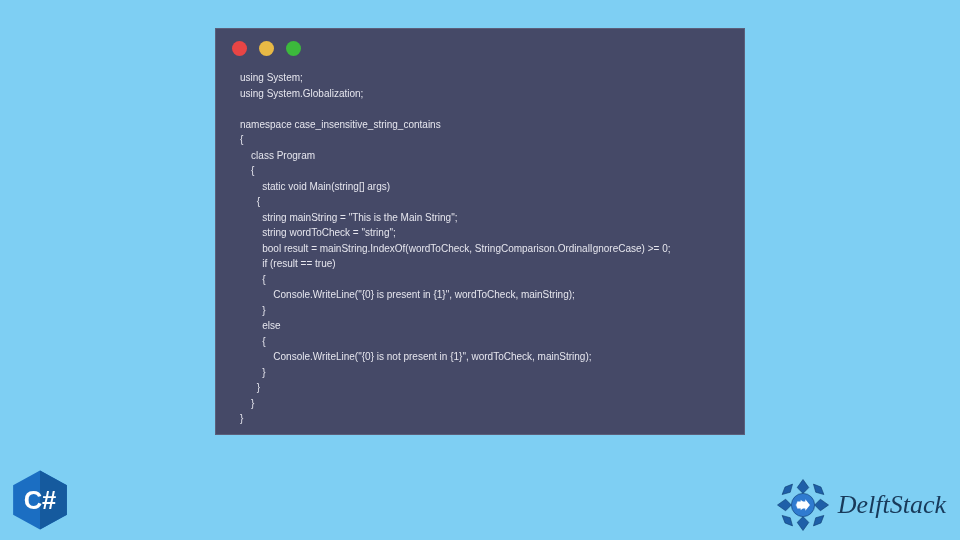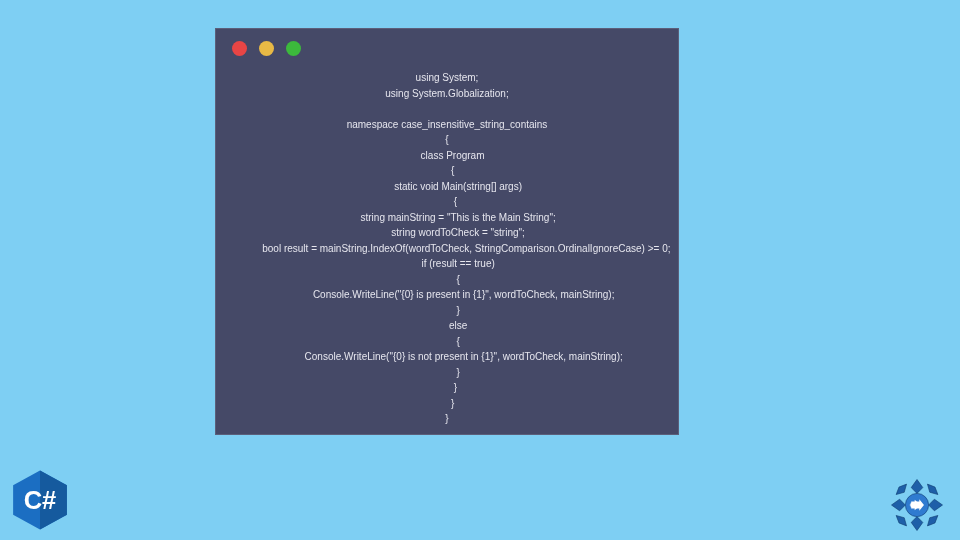--- a/index.html
+++ b/index.html
@@ -8,25 +8,24 @@
     height: 540px;
     background: #7ecff3;
     position: relative;
     font-family: Arial, Helvetica, sans-serif;
     overflow: hidden;
   }
   .code-window {
     position: absolute;
     left: 215px;
     top: 28px;
-    width: 464px;
+    width: 530px;
     height: 407px;
     background: #454967;
     border: 1px solid #5b5f7a;
-    text-align: center;
   }
   .traffic {
     display: flex;
     gap: 12px;
     padding: 12px 16px 8px 16px;
   }
   .dot {
     width: 15px; height: 15px; border-radius: 50%;
   }
   .red { background: #e84545; }
@@ -122,13 +121,14 @@
         <path d="M31,31 L18,36 L22,22 L36,18 Z"></path>
       </g>
       <circle r="20" fill="#2f7bd0" stroke="#0d3a6b" stroke-width="1"></circle>
       <polygon points="-10,-6 4,-6 4,-10 12,0 4,10 4,6 -10,6" fill="#ffffff"></polygon>
       <polygon points="10,-6 -4,-6 -4,-10 -12,0 -4,10 -4,6 10,6" fill="#ffffff" opacity="0"></polygon>
       <path d="M-11,-4 L-4,-4 L-4,-9 L6,0 L-4,9 L-4,4 L-11,4 Z" fill="#ffffff"></path>
       <path d="M11,4 L4,4 L4,9 L-6,0 L4,-9 L4,-4 L11,-4 Z" fill="#cfe6fb" opacity="0"></path>
       <text x="-13" y="4" font-size="11" font-family="monospace" fill="#ffffff">&lt;/&gt;</text>
     </g>
   </svg>
+  <span class="delft-text">DelftStack</span>
 </div>
 
 </body></html>

